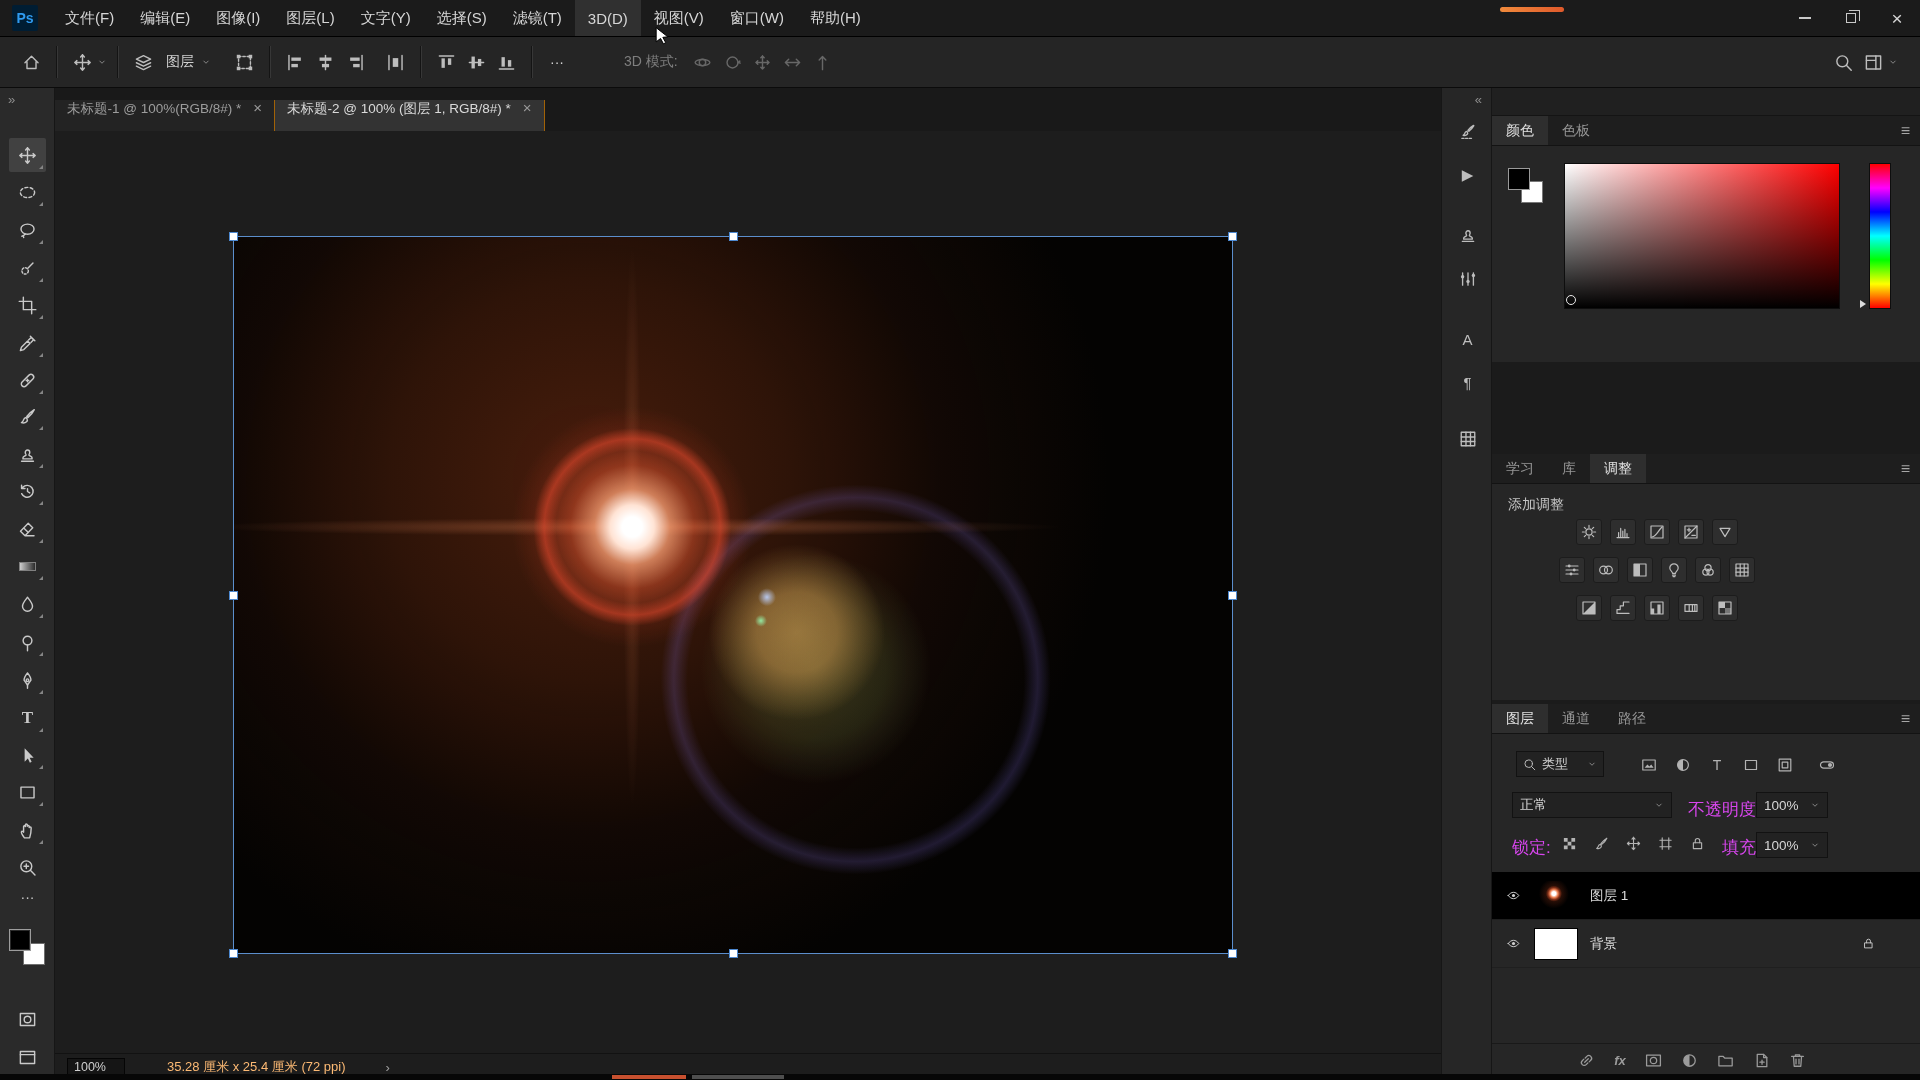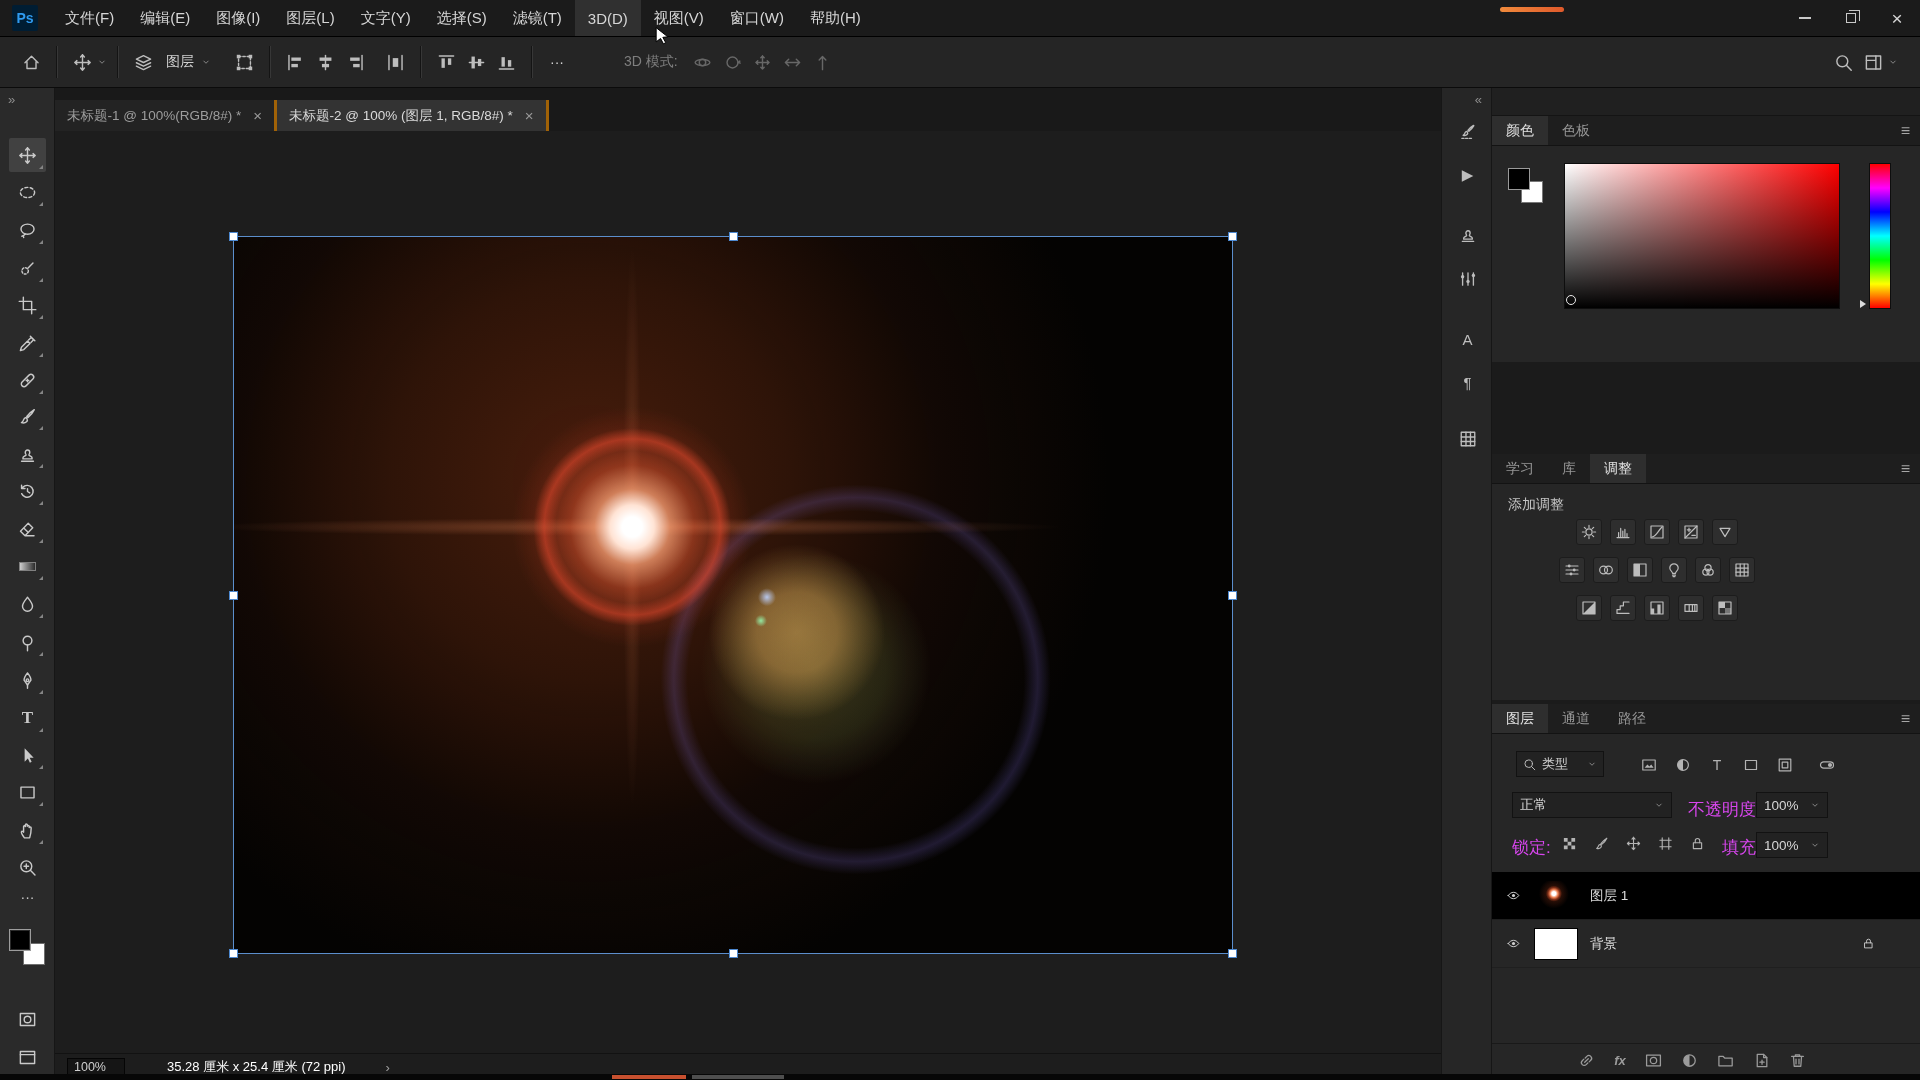--- a/index.html
+++ b/index.html
@@ -46,22 +46,22 @@
   .tool.fly::after{content:"";position:absolute;right:3px;bottom:3px;border-left:4px solid transparent;border-bottom:4px solid #858585}
   .type-glyph{font-size:17px;font-weight:bold;font-family:"Liberation Serif","DejaVu Serif",serif}
   .grad-ic{width:17px;height:9px;background:linear-gradient(90deg,#cdcdcd,#2c2c2c);border:1px solid #808080}
   .fgbg{position:absolute;left:8px;top:840px;width:40px;height:40px}
   .bg-sw{position:absolute;left:15px;top:15px;width:22px;height:22px;background:#fff;border:1px solid #6e6e6e}
   .fg-sw{position:absolute;left:1px;top:1px;width:22px;height:22px;background:#000;border:1px solid #9d9d9d;box-shadow:0 0 0 1px #2a2a2a inset}
 
   
   .center{position:absolute;left:55px;top:88px;width:1386px;bottom:0;background:#1d1d1d}
   .tabbar{position:absolute;left:0;top:0;right:0;height:43px;background:#191919;display:flex;align-items:flex-end}
-  .doc-tab{height:31px;display:flex;align-items:center;padding:0 12px;background:#232323;color:#9d9d9d;
-    border-right:3px solid #a16207;font-size:13.5px;white-space:nowrap}
+  .doc-tab{height:31px;display:flex;padding:0 12px;background:#232323;color:#9d9d9d;
+    border-right:1px solid #a16207;font-size:13.5px;white-space:nowrap}
   .doc-tab.active{background:#333333;color:#dadada}
   .tab-close{margin-left:12px;color:#9a9a9a;font-size:15px;line-height:1}
   .canvas-area{position:absolute;left:0;top:43px;right:0;bottom:27px;background:#1d1d1d;overflow:hidden}
   .canvas-doc{position:absolute;left:178px;top:105px;width:1000px;height:718px;
     border:1px solid rgba(96,150,215,.95);
     background:
       radial-gradient(circle 120px at 39.9% 40.5%, #ffffff 0px, #ffffff 10px, #ffe3d4 22px, rgba(255,160,115,.75)
         38px, rgba(248,92,52,.42) 62px, rgba(205,62,35,.2) 88px, rgba(160,40,25,0) 120px),
       radial-gradient(circle 100px at 39.9% 40.5%, rgba(255,70,45,0) 76px, rgba(255,82,52,.5) 88px, rgba(255,70,45,0) 99px),
       radial-gradient(ellipse 430px 9px at 39.9% 40.5%, rgba(255,150,100,.3), rgba(255,150,100,0) 100%),
@@ -71,21 +71,21 @@
       radial-gradient(circle 88px at 56.4% 55.2%, rgba(242,186,98,.5) 0px, rgba(238,178,92,.42) 40px, rgba(205,158,80,.22) 66px, rgba(180,140,70,0) 88px),
       radial-gradient(circle 115px at 58.3% 60.3%, rgba(170,195,95,.25) 0px, rgba(150,180,90,.16) 70px, rgba(130,160,85,0) 115px),
       radial-gradient(circle 195px at 62.3% 61.8%, rgba(125,105,235,0) 168px, rgba(140,120,240,.2) 182px, rgba(125,105,235,0) 195px),
       radial-gradient(circle 520px at 35.5% 34%, rgba(128,50,20,.55) 0px, rgba(105,42,17,.42) 200px, rgba(62,26,11,.24) 350px, rgba(30,13,6,0) 520px);
     background-color:#040302}
   .handle{position:absolute;width:9px;height:9px;background:#fff;border:1px solid #4d88cf}
   .statusbar{position:absolute;left:0;bottom:0;right:0;height:27px;background:#1d1d1d;border-top:1px solid #121212;
     display:flex;align-items:center;font-size:13px;color:#c4c4c4}
   .zoom-box{margin-left:12px;width:58px;height:19px;background:#151515;border:1px solid #050505;
     display:flex;align-items:center;padding-left:6px;font-size:12.5px;color:#cfcfcf}
-  .doc-info{margin-left:42px;color:#ffffff}
+  .doc-info{margin-left:42px;color:#fdba74}
   .sb-chev{margin-left:40px;color:#9e9e9e}
 
   
   .icon-strip{position:absolute;left:1441px;top:88px;width:51px;bottom:0;background:#262626;
     border-left:1px solid #161616;border-right:1px solid #161616;z-index:20}
   .strip-collapse{position:absolute;right:9px;top:4px;color:#8d8d8d;font-size:13px}
   .strip-btn{position:absolute;left:10px;width:31px;height:30px;display:flex;align-items:center;justify-content:center;border-radius:3px}
   .strip-btn .ic{width:18px;height:18px;color:#bdbdbd}
   .strip-txt{font-size:15px;color:#bdbdbd}
 

